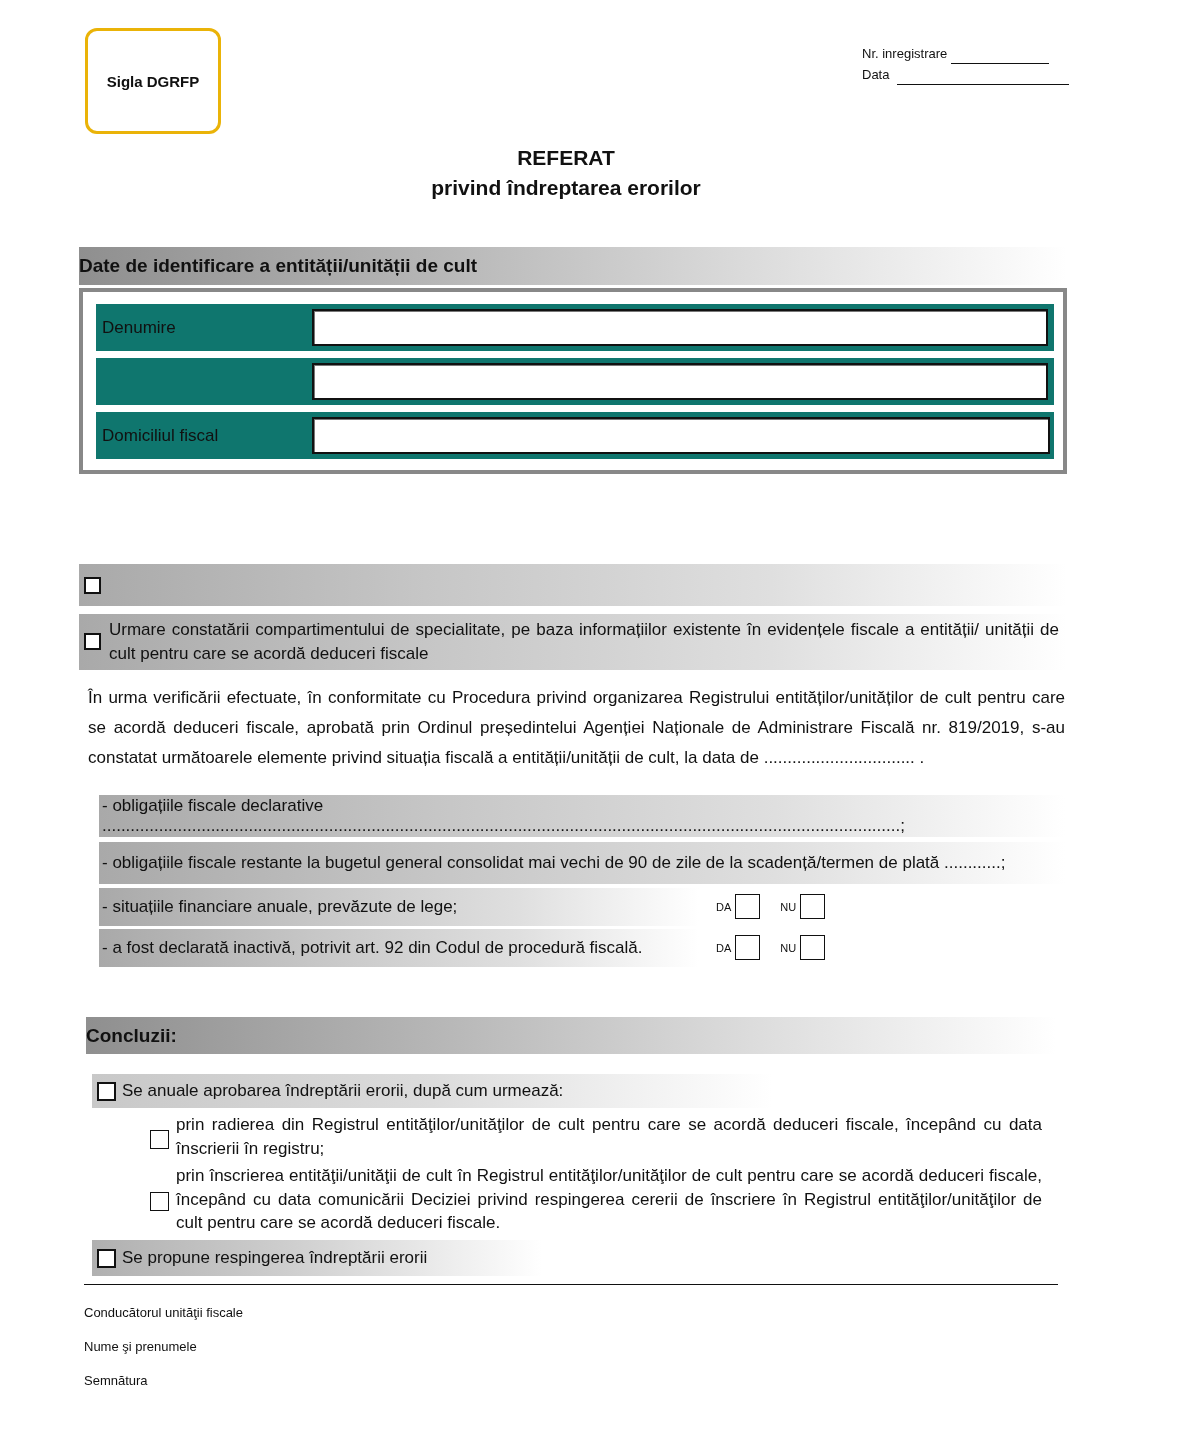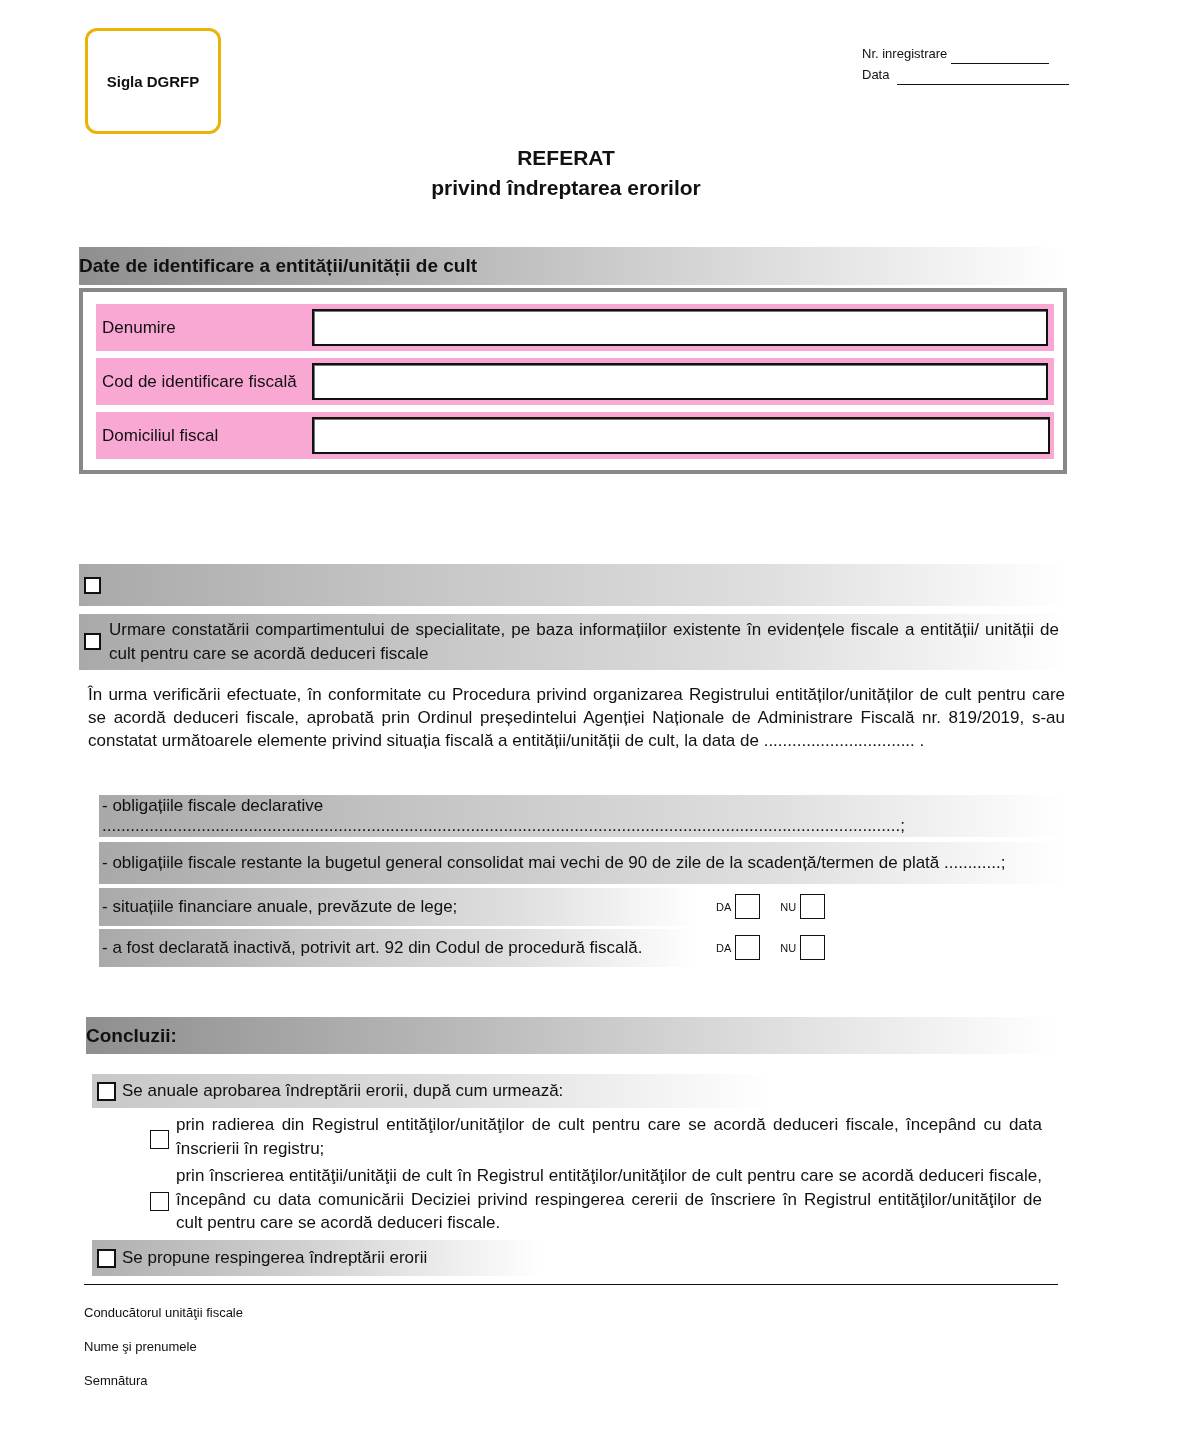--- a/index.html
+++ b/index.html
@@ -10,29 +10,29 @@
 
   .reg { left:862px; top:43px; font-size:13px; line-height:21px; }
   .reg .row { display:flex; align-items:flex-end; }
   .reg .line { display:inline-block; border-bottom:1.5px solid #111; height:12px; margin-left:4px; }
 
   .title { left:0; width:1132px; top:143px; text-align:center; font-weight:bold; font-size:21px; line-height:30px; }
 
   .section-bar { height:38px; background:linear-gradient(to right, #8f8f8f 0%, #b5b5b5 35%, #d8d8d8 65%, #ffffff 100%); font-weight:bold; font-size:19px; display:flex; align-items:center; box-sizing:border-box; }
 
   .id-box { left:79px; top:288px; width:988px; height:186px; border:4px solid #888; box-sizing:border-box; background:#fff; }
-  .id-row { position:absolute; left:13px; width:958px; height:47px; background:#f9a8d4; }
+  .id-row { position:absolute; left:13px; width:958px; height:47px; background:#0f766e; }
   .id-label { position:absolute; left:6px; top:0; height:47px; display:flex; align-items:center; font-size:17px; }
   .id-input { position:absolute; left:216px; top:5px; width:736px; height:37px; border:2px solid #111; background:#fff; box-sizing:border-box; box-shadow:inset 1px 1px 0 #777; }
 
   .grad-row { background:linear-gradient(to right, #a9a9a9 0%, #c6c6c6 35%, #dfdfdf 70%, #ffffff 100%); font-size:17px; box-sizing:border-box; }
   .cb { display:inline-block; width:17px; height:17px; border:2px solid #111; background:#fff; box-sizing:border-box; }
   .cb.thin { border-width:1.5px; }
 
-  .para { left:88px; top:683px; width:977px; font-size:17px; line-height:23px; text-align:justify; }
+  .para { left:88px; top:683px; width:977px; font-size:17px; line-height:30px; text-align:justify; }
 
   .item-bar { left:99px; width:966px; height:42px; display:flex; align-items:center; padding-left:3px; font-size:17px; box-sizing:border-box; }
   .yn { position:absolute; display:flex; align-items:center; font-size:11px; }
   .yn .sq { width:25px; height:25px; border:1.5px solid #111; background:#fff; box-sizing:border-box; margin-left:4px; margin-right:20px; }
 
   .sub-opt { left:150px; width:892px; font-size:17px; line-height:23.5px; text-align:justify; }
   .sub-opt .cb { position:absolute; left:0; }
   .sub-opt .txt { margin-left:26px; }
 
   .hr { left:84px; top:1284px; width:974px; height:0; border-top:1.5px solid #111; }
@@ -64,21 +64,20 @@
 <div class="abs section-bar" style="left:79px; top:247px; width:988px;">
   <span>Date de identificare a entității/unității de cult</span>
 </div>
 
 <div class="abs id-box">
   <div class="id-row" style="top:12px;">
     <div class="id-label">Denumire</div>
     <div class="id-input"></div>
   </div>
   <div class="id-row" style="top:66px;">
-    <div class="id-label">Cod de identificare fiscală</div>
     <div class="id-input"></div>
   </div>
   <div class="id-row" style="top:120px;">
     <div class="id-label">Domiciliul fiscal</div>
     <div class="id-input" style="width:738px;"></div>
   </div>
 </div>
 
 <div class="abs grad-row" style="left:79px; top:564px; width:988px; height:42px; display:flex; align-items:center; padding-left:5px;">
   <span class="cb" style="margin-right:7px;"></span>

